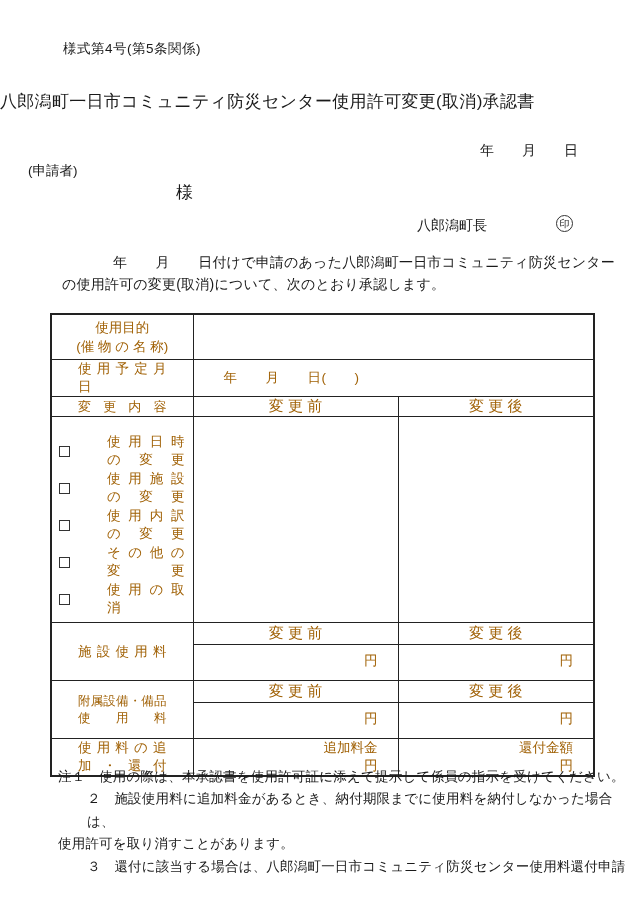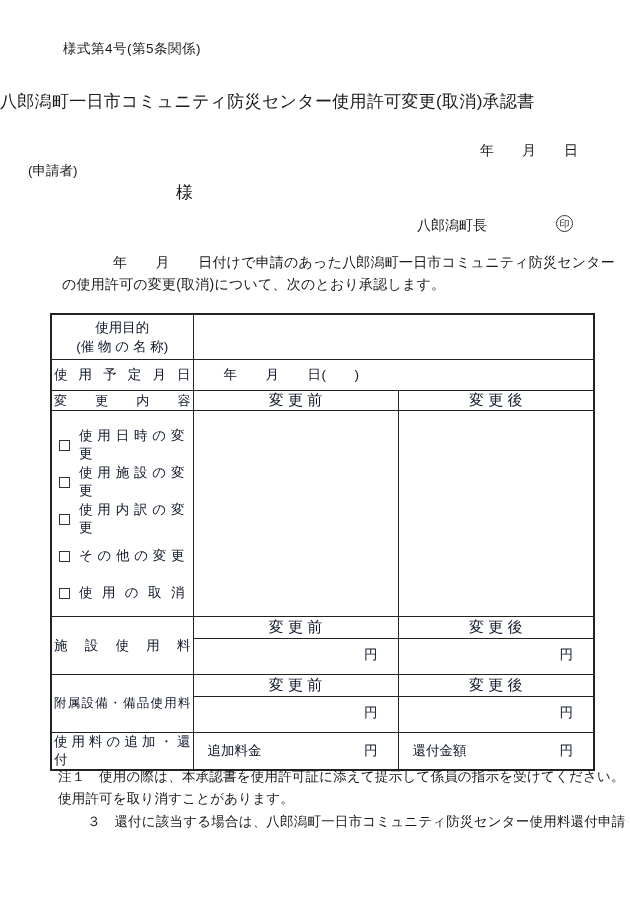--- a/index.html
+++ b/index.html
@@ -23,35 +23,35 @@
   .seal { position: absolute; left: 556px; top: 215px; width: 17px; height: 17px;
           border: 1px solid #333; border-radius: 50%; display: flex;
           align-items: center; justify-content: center; font-size: 10px; line-height: 1; }
   .body-par1 { left: 113px; top: 254px; font-size: 14px; letter-spacing: 0.2px; }
   .body-par2 { left: 62px; top: 276px; font-size: 14px; letter-spacing: 0.2px; }
 
   table.form-table {
     position: absolute; left: 50px; top: 313px; width: 543px;
     border-collapse: collapse; table-layout: fixed;
     border: 2px solid #222;
-    font-size: 13.5px; color: #0f172a;
+    font-size: 13.5px; color: #a16207;
   }
   .form-table td { border: 1px solid #222; vertical-align: middle; overflow: hidden; }
-  .lbl { padding: 0 2px; }
+  .lbl { padding: 0 26px; }
   .spread { text-align: justify; text-align-last: justify; text-justify: inter-word; }
   .center { text-align: center; }
   .r-head { font-size: 15px; }
   .two-line { line-height: 19px; padding: 3px 10px; }
   .date-val { padding-left: 30px; letter-spacing: 0.5px; }
   .chk-cell { vertical-align: top; padding: 11px 8px 0 7px; }
   .chk-row { display: flex; align-items: center; height: 37px; }
   .chk-box { width: 11px; height: 11px; border: 1.2px solid #333; margin-right: 9px; flex-shrink: 0; background: #fff; }
-  .chk-label { flex: 1; }
+  .chk-label { flex: 1; margin-left: 28px; }
   .yen-cell { vertical-align: bottom; text-align: right; padding: 0 20px 3px 0; }
-  .fee-split { display: flex; justify-content: space-between; align-items: center; padding: 0 20px 0 14px; }
+  .fee-split { display: flex; justify-content: space-between; align-items: flex-end; padding: 0 20px 0 14px; flex-direction: column; }
   .equip-lbl { font-size: 12.5px; }
 
   .notes { position: absolute; left: 58px; top: 766px; font-size: 13.5px; line-height: 22.4px; letter-spacing: 0.2px; }
   .notes .n-indent-num { margin-left: 29px; }
   .notes .n-indent-cont { }
 </style>
 </head>
 <body>
 
 <div class="abs form-number">様式第4号(第5条関係)</div>
@@ -173,15 +173,16 @@
         <span>還付金額</span>
         <span>円</span>
       </div>
     </td>
   </tr>
 </tbody>
   </table>
 
 <div class="notes">
   <div>注１　使用の際は、本承認書を使用許可証に添えて提示して係員の指示を受けてください。</div>
+  <div class="n-indent-num">２　施設使用料に追加料金があるとき、納付期限までに使用料を納付しなかった場合は、</div>
   <div class="n-indent-cont">使用許可を取り消すことがあります。</div>
   <div class="n-indent-num">３　還付に該当する場合は、八郎潟町一日市コミュニティ防災センター使用料還付申請</div>
 </div>
 
 </body></html>

